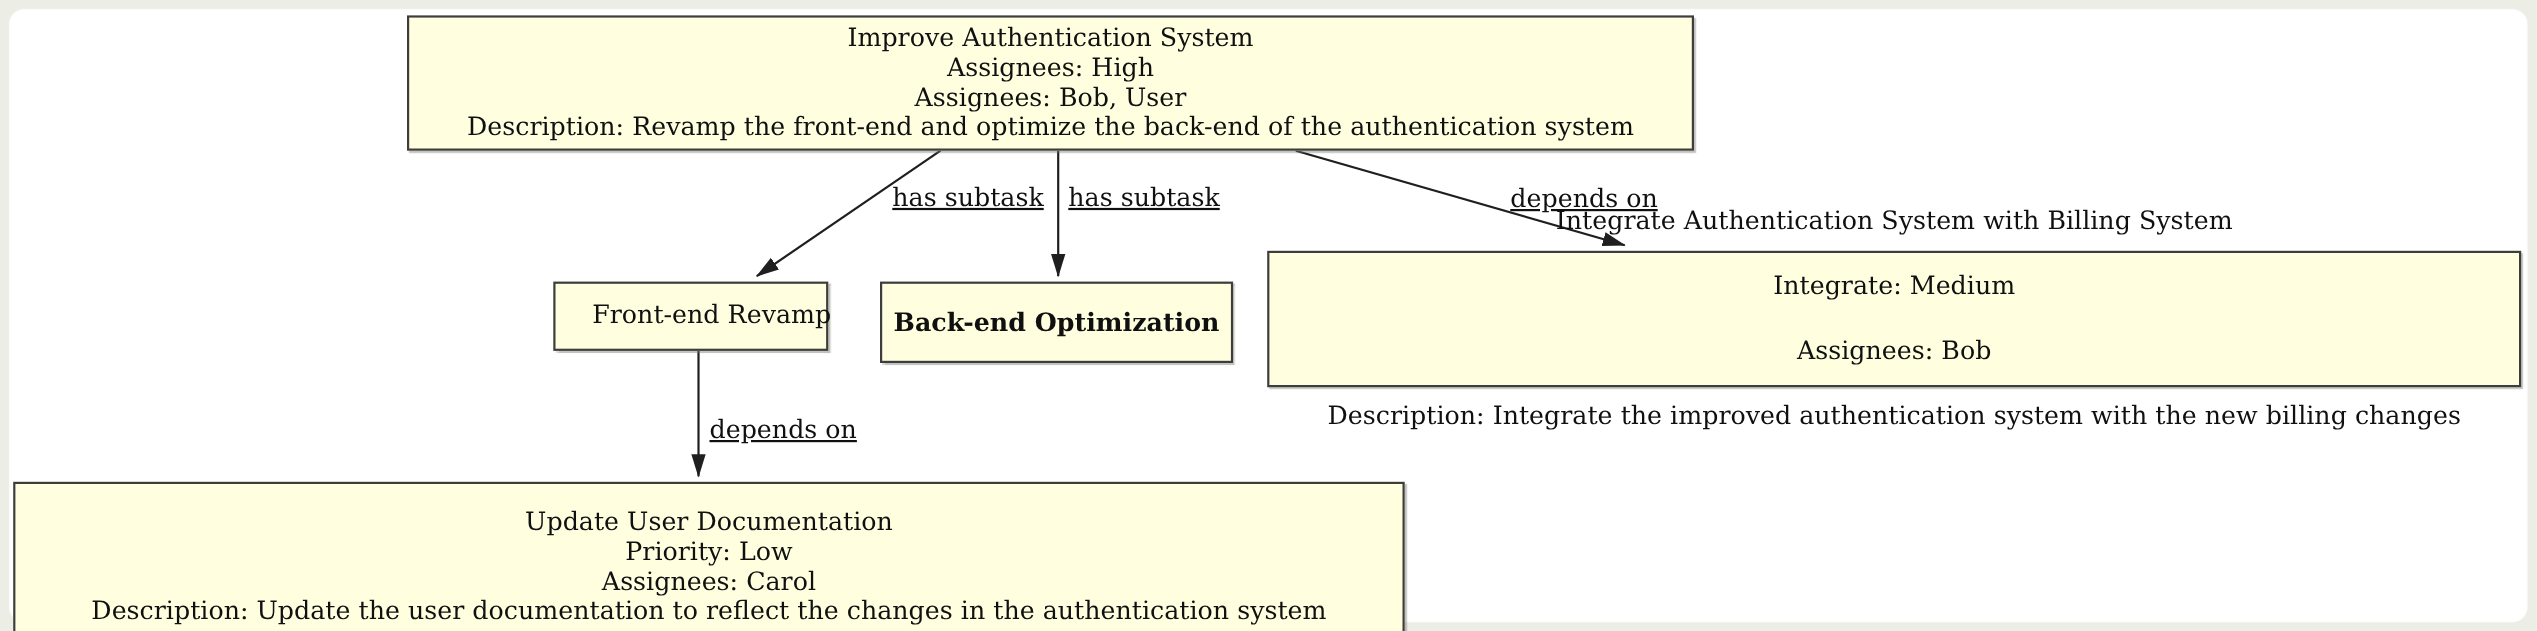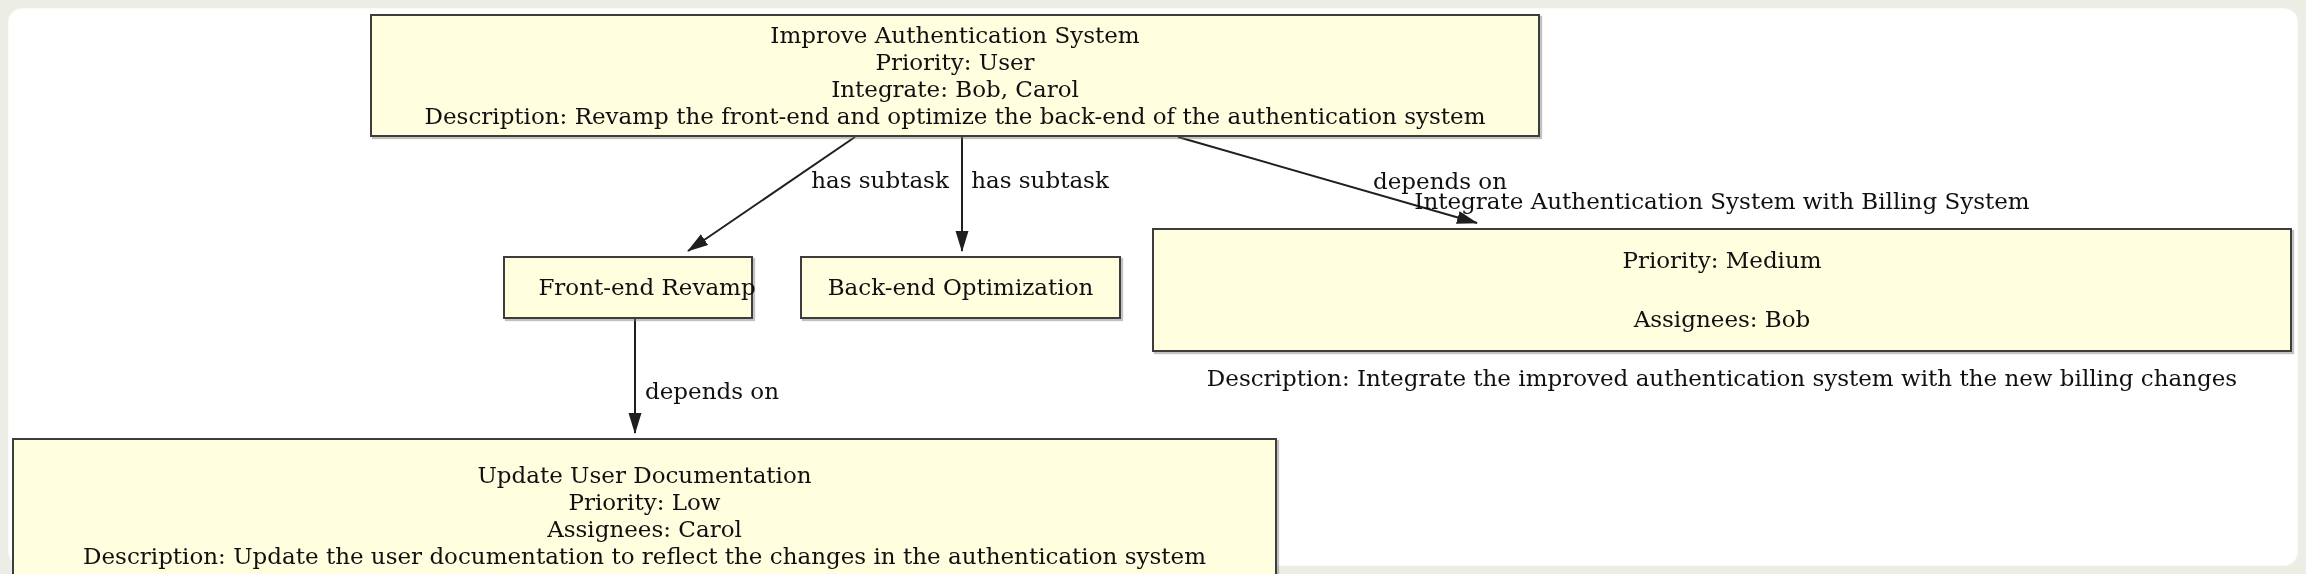--- a/index.html
+++ b/index.html
@@ -45,25 +45,26 @@
     left: 0; top: 0;
     width: 2306px; height: 574px;
     pointer-events: none;
   }
   .edge-label {
     position: absolute;
     transform: translate(-50%, -50%);
     font-size: 23px;
     color: #101010;
     white-space: nowrap;
+    text-decoration: underline;
   }
   
   #node-improve     { left: 370px;  top: 14px;  width: 1170px; height: 123px; }
   #node-frontend    { left: 503px;  top: 256px; width: 250px;  height: 63px; padding-left: 48px; }
-  #node-backend     { left: 800px;  top: 256px; width: 321px;  height: 63px; }
+  #node-backend     { left: 800px;  top: 256px; width: 321px;  height: 74px; font-weight: bold; }
   #node-integrate   { left: 1152px; top: 228px; width: 1140px; height: 124px; gap: 32px; }
   #node-updatedocs  { left: 12px;   top: 438px; width: 1265px; height: 156px; }
 
   #label-subtask-front { left: 880px;  top: 180px; }
   #label-subtask-back  { left: 1040px; top: 180px; }
   #label-dep-integrate { left: 1440px; top: 181px; }
   #label-dep-docs      { left: 712px;  top: 391px; }
 </style>
 </head>
 <body>
@@ -83,36 +84,36 @@
     <line x1="635" y1="319" x2="635" y2="433" stroke="#1F1F1F" stroke-width="2" marker-end="url(#arrow)"></line>
   </svg>
 
   <div class="edge-label" id="label-subtask-front">has subtask</div>
   <div class="edge-label" id="label-subtask-back">has subtask</div>
   <div class="edge-label" id="label-dep-integrate">depends on</div>
   <div class="edge-label" id="label-dep-docs">depends on</div>
 
   <div class="node" id="node-improve">
     <div>Improve Authentication System</div>
-    <div>Priority: User</div>
-    <div>Integrate: Bob, Carol</div>
+    <div>Assignees: High</div>
+    <div>Assignees: Bob, User</div>
     <div>Description: Revamp the front-end and optimize the back-end of the authentication system</div>
   </div>
 
   <div class="node" id="node-frontend">
     <div>Front-end Revamp</div>
   </div>
 
   <div class="node" id="node-backend">
     <div>Back-end Optimization</div>
   </div>
 
   <div class="node" id="node-integrate">
     <div>Integrate Authentication System with Billing System</div>
-    <div>Priority: Medium</div>
+    <div>Integrate: Medium</div>
     <div>Assignees: Bob</div>
     <div>Description: Integrate the improved authentication system with the new billing changes</div>
   </div>
 
   <div class="node" id="node-updatedocs">
     <div>Update User Documentation</div>
     <div>Priority: Low</div>
     <div>Assignees: Carol</div>
     <div>Description: Update the user documentation to reflect the changes in the authentication system</div>
   </div>

